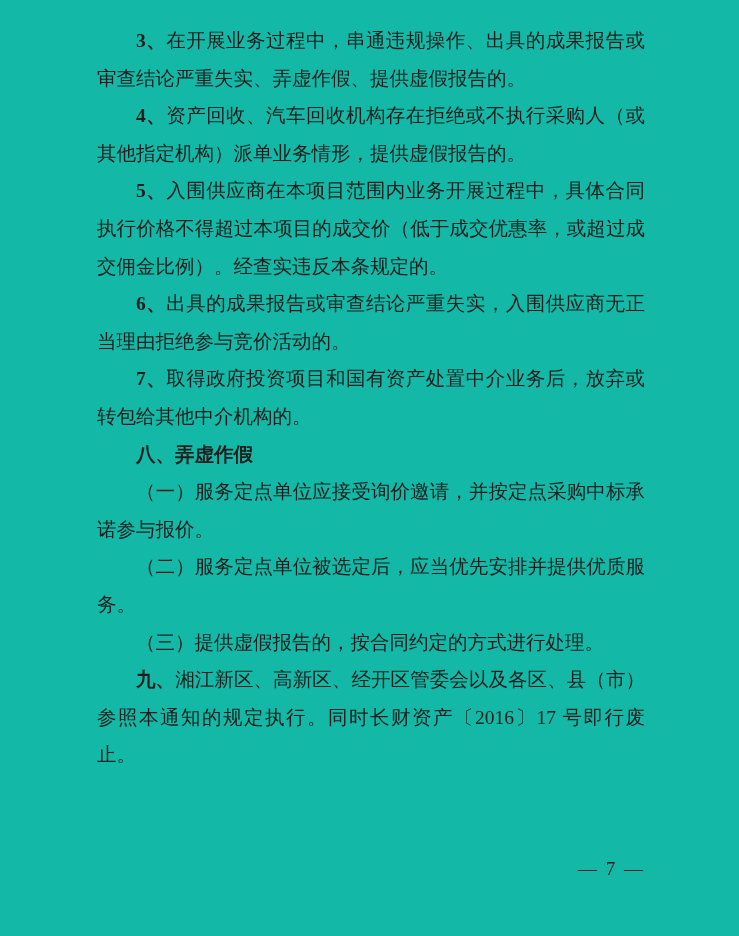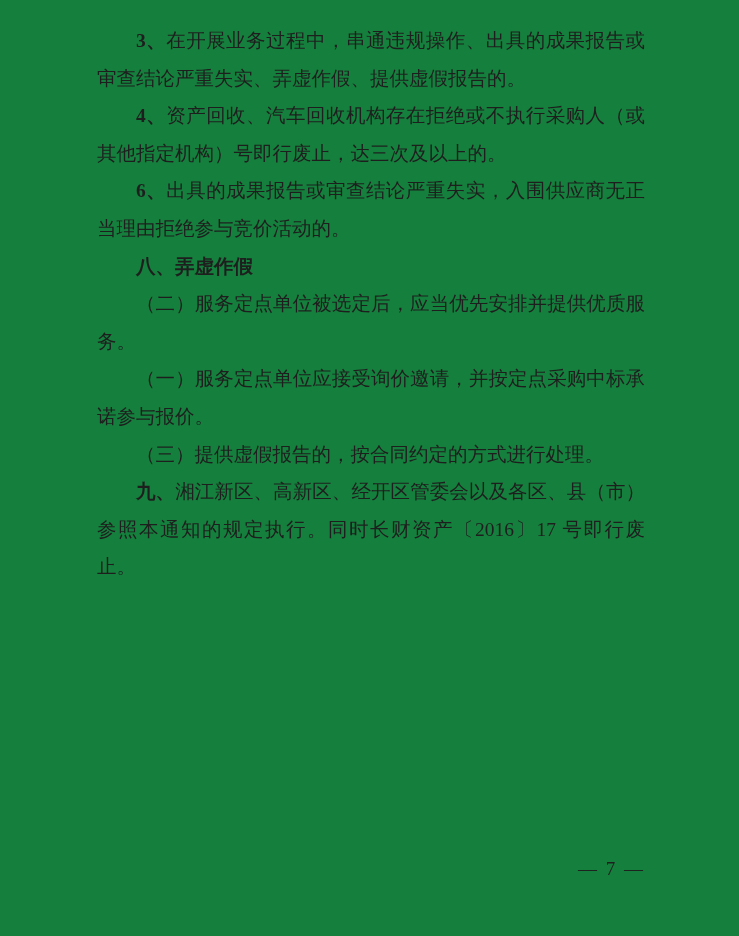--- a/index.html
+++ b/index.html
@@ -4,21 +4,21 @@
 <style>
   html, body {
     margin: 0;
     padding: 0;
     background: #ffffff;
   }
   .page {
     position: relative;
     width: 739px;
     height: 936px;
-    background: #15803d;
+    background: #14b8a6;
     color: #1e1e1e;
     font-family: "Liberation Serif", "DejaVu Serif", serif;
     overflow: hidden;
     box-sizing: border-box;
   }
   .doc-body {
     position: absolute;
     left: 97px;
     top: 22px;
     width: 548px;
@@ -53,32 +53,34 @@
   }
 </style>
 </head>
 <body>
 
 <div class="page">
   <div class="doc-body">
 
     <p class="para"><span class="lead-num">3、</span><span>在开展业务过程中，串通违规操作、出具的成果报告或审查结论严重失实、弄虚作假、提供虚假报告的。</span></p>
 
-    <p class="para"><span class="lead-num">4、</span><span>资产回收、汽车回收机构存在拒绝或不执行采购人（或其他指定机构）号即行废止，达三次及以上的。</span></p>
+    <p class="para"><span class="lead-num">4、</span><span>资产回收、汽车回收机构存在拒绝或不执行采购人（或其他指定机构）派单业务情形，提供虚假报告的。</span></p>
 
+    <p class="para"><span class="lead-num">5、</span><span>入围供应商在本项目范围内业务开展过程中，具体合同执行价格不得超过本项目的成交价（低于成交优惠率，或超过成交佣金比例）。经查实违反本条规定的。</span></p>
 
     <p class="para"><span class="lead-num">6、</span><span>出具的成果报告或审查结论严重失实，入围供应商无正当理由拒绝参与竞价活动的。</span></p>
 
+    <p class="para"><span class="lead-num">7、</span><span>取得政府投资项目和国有资产处置中介业务后，放弃或转包给其他中介机构的。</span></p>
 
 
     <p class="para heading"><span>八、弄虚作假</span></p>
 
+    <p class="para"><span>（一）服务定点单位应接受询价邀请，并按定点采购中标承诺参与报价。</span></p>
+
     <p class="para"><span>（二）服务定点单位被选定后，应当优先安排并提供优质服务。</span></p>
-
-    <p class="para"><span>（一）服务定点单位应接受询价邀请，并按定点采购中标承诺参与报价。</span></p>
 
     <p class="para"><span>（三）提供虚假报告的，按合同约定的方式进行处理。</span></p>
 
     <p class="para"><span class="lead-hei">九、</span><span>湘江新区、高新区、经开区管委会以及各区、县（市）参照本通知的规定执行。同时长财资产〔2016〕17 号即行废止。</span></p>
 
   </div>
 
   <div class="page-number">— 7 —</div>
 </div>
 

